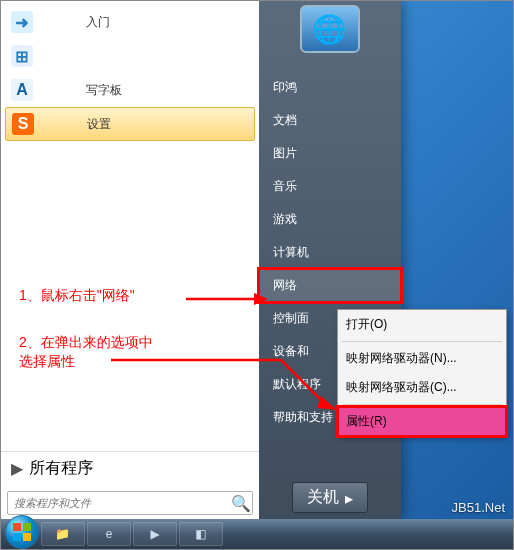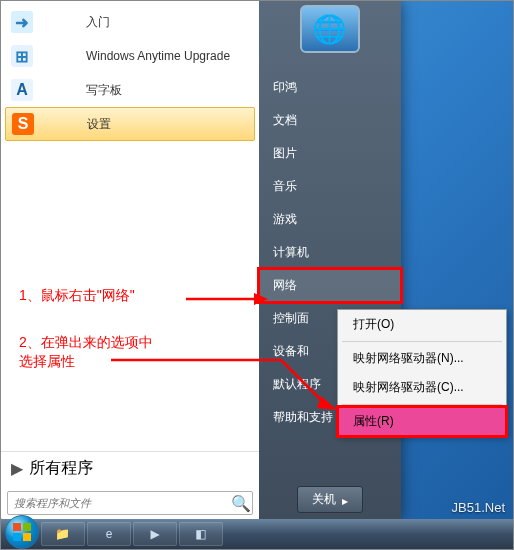--- a/index.html
+++ b/index.html
@@ -17,23 +17,23 @@
 .search-box { width: 100%; height: 24px; border: 1px solid #b0b0b0; border-radius: 2px; display: flex; align-items: center; background: #fff; }
 .search-box input { flex: 1; border: none; outline: none; font-size: 11px; color: #888; font-style: italic; padding: 0 6px; }
 .search-box .mag { width: 22px; text-align: center; color: #555; }
 .right-pane { width: 142px; background: linear-gradient(#5a6b7d, #3e4c5c); color: #fff; display: flex; flex-direction: column; border-radius: 0 0 4px 0; }
 .avatar-zone { height: 68px; display: flex; align-items: center; justify-content: center; }
 .avatar { width: 60px; height: 48px; background: linear-gradient(#7ec0f0, #2a70b0); border: 2px solid #9cb8cc; border-radius: 6px; display: flex; align-items: center; justify-content: center; font-size: 28px; position: relative; top: -6px; }
 .r-list { flex: 1; padding: 2px 0; }
 .r-item { padding: 8px 14px; font-size: 12px; color: #fff; cursor: pointer; white-space: nowrap; overflow: hidden; }
 .r-item.hl { outline: 3px solid #ff0000; outline-offset: -1px; background: rgba(255,255,255,.12); }
 .shutdown-row { padding: 8px; display: flex; justify-content: center; }
-.shutdown-btn { background: linear-gradient(#6a7a8a, #4a5a6a); border: 1px solid #2a3440; color: #fff; font-size: 12px; padding: 4px 14px; border-radius: 3px; cursor: pointer; display: flex; align-items: flex-end; gap: 6px; }
+.shutdown-btn { background: linear-gradient(#6a7a8a, #4a5a6a); border: 1px solid #2a3440; color: #fff; font-size: 16px; padding: 4px 14px; border-radius: 3px; cursor: pointer; display: flex; align-items: flex-end; gap: 6px; }
 .context-menu { position: absolute; top: 308px; left: 336px; width: 170px; background: #f4f4f4; border: 1px solid #9a9a9a; box-shadow: 2px 2px 6px rgba(0,0,0,.3); font-size: 12px; }
-.cm-item { padding: 6px 15px; cursor: pointer; border-bottom: 0; }
+.cm-item { padding: 6px 8px; cursor: pointer; border-bottom: 0; }
 .cm-sep { height: 1px; background: #d0d0d0; margin: 2px 4px; }
 .cm-item.hl { outline: 3px solid #ff0000; outline-offset: -1px; background: #ec4899; }
 .annotation { position: absolute; color: #ff0000; font-size: 14px; font-weight: 400; }
 .arrow-svg { position: absolute; pointer-events: none; }
 .taskbar { position: absolute; bottom: 0; left: 0; right: 0; height: 30px; background: linear-gradient(#6a85a0, #3a4f66 50%, #2a3a4c); display: flex; align-items: center; padding: 0 4px; gap: 2px; }
 .start-orb { width: 34px; height: 34px; border-radius: 50%; background: radial-gradient(circle at 35% 30%, #aef0ff, #0a8bd0 45%, #045a90); border: 1px solid #2a70a0; display: flex; align-items: center; justify-content: center; position: relative; top: -2px; cursor: pointer; }
 .start-orb svg { width: 20px; height: 20px; }
 .tb-item { width: 44px; height: 24px; background: rgba(255,255,255,.08); border: 1px solid rgba(255,255,255,.15); border-radius: 2px; display: flex; align-items: center; justify-content: center; font-size: 12px; color: #cde; cursor: pointer; }
 .watermark { position: absolute; bottom: 34px; right: 8px; color: rgba(255,255,255,.9); font-size: 13px; font-family: Arial; text-shadow: 0 1px 2px rgba(0,0,0,.6); }
 </style>
@@ -42,21 +42,20 @@
 
 <div class="start-menu">
   <div class="left-pane">
     <div class="program-list" id="prog-list">
         <div class="prog-item">
           <span class="prog-icon" style="background:#d9f0ff;color:#2a80c0;font-weight:bold;">➜</span>
           <span class="prog-label">入门</span>
         </div>
         <div class="prog-item">
           <span class="prog-icon" style="background:#e6f3ff;color:#2a80c0;font-weight:bold;">⊞</span>
-          <span class="prog-label">Windows Anytime Upgrade</span>
         </div>
         <div class="prog-item">
           <span class="prog-icon" style="background:#eaf4ff;color:#1560a0;font-weight:bold;">A</span>
           <span class="prog-label">写字板</span>
         </div>
         <div class="prog-item sel">
           <span class="prog-icon" style="background:#ff6a00;color:#fff;font-weight:bold;">S</span>
           <span class="prog-label">设置</span>
         </div>
       </div>

